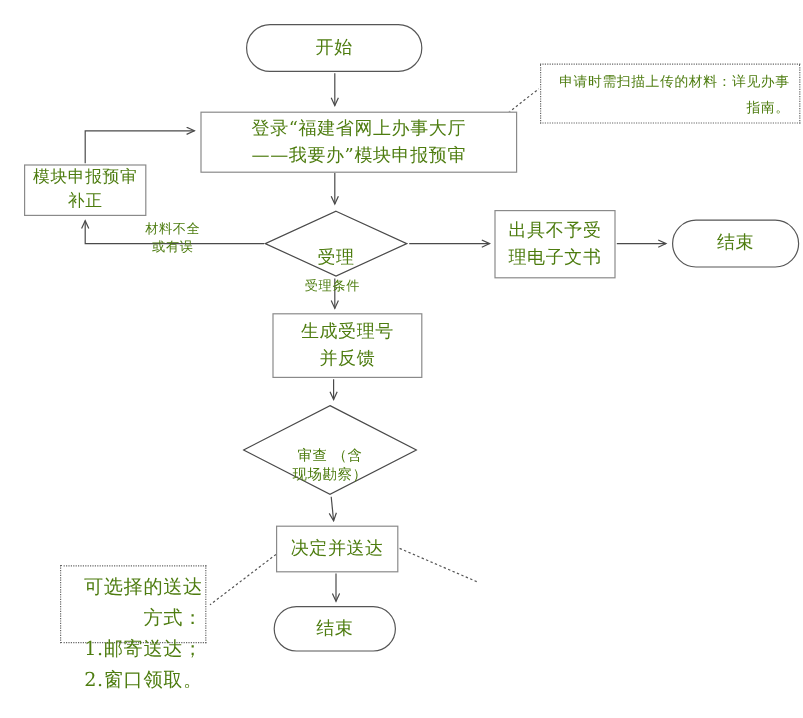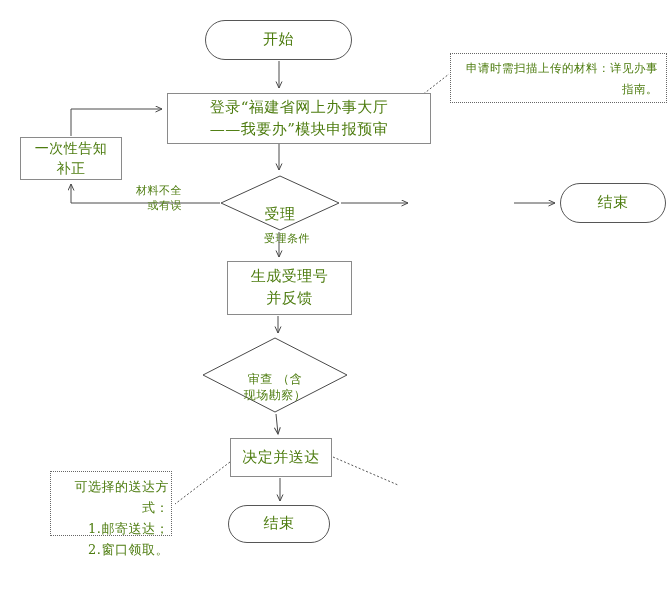--- a/index.html
+++ b/index.html
@@ -17,36 +17,36 @@
   .terminator{border:1px solid #565656;border-radius:999px;}
   .diamond{background:transparent;border:none;}
   .diamond .dshape{position:absolute;left:0;top:0;width:100%;height:100%;}
   .diamond .dlabel{position:relative;z-index:1;white-space:pre-line;margin-top:24px;}
   .note{
     position:absolute;z-index:2;border:1px dotted #666;background:#fff;box-sizing:border-box;
     font-size:11.5px;line-height:1.85;letter-spacing:.5px;white-space:pre-line;text-align:right;
   }
   .edge-label{
     position:absolute;z-index:2;font-size:11px;line-height:15px;letter-spacing:.5px;
-    text-align:right;white-space:pre-line;background:transparent;
+    text-align:center;white-space:pre-line;background:transparent;
   }
   
   #n-start{left:205px;top:20px;width:147px;height:40px;}
   #n-login{left:167px;top:76px;width:264px;height:51px;margin-top:17px;}
   #n-correction{left:20px;top:137px;width:102px;height:43px;font-size:14px;line-height:1.4;}
   #d-accept{left:220px;top:175px;width:120px;height:56px;}
   #n-reject{left:412px;top:175px;width:101px;height:57px;}
   #n-end-right{left:560px;top:183px;width:106px;height:40px;}
   #n-generate{left:227px;top:261px;width:125px;height:54px;}
   #d-review{left:202px;top:337px;width:146px;height:76px;font-size:12px;line-height:1.35;}
   #n-decide{left:230px;top:438px;width:102px;height:39px;}
   #n-end-bottom{left:228px;top:505px;width:102px;height:38px;}
   
   #note-upload{left:450px;top:53px;width:217px;height:50px;padding:4px 8px;}
-  #note-delivery{left:50px;top:471px;width:122px;height:65px;padding:4px 2px 4px 7px;font-size:13px;line-height:1.62;}
+  #note-delivery{left:50px;top:471px;width:122px;height:65px;padding:4px 2px 4px 7px;font-size:16px;line-height:1.62;}
   #note-paper{left:400px;top:485px;width:228px;height:28px;padding:5px 0 0 8px;}
   
   #lbl-incomplete{left:106px;top:183px;width:76px;}
   #lbl-notqualified{left:333px;top:184px;width:72px;}
   #lbl-complete{left:244px;top:231px;width:66px;}
 </style>
 </head>
 <body>
 
 <div class="canvas">
@@ -76,30 +76,32 @@
     </g>
   </svg>
 
   <div class="node terminator" id="n-start">开始</div>
 
   <div class="node process" id="n-login">登录“福建省网上办事大厅
 ——我要办”模块申报预审</div>
 
   <div class="note" id="note-upload">申请时需扫描上传的材料：详见办事指南。</div>
 
-  <div class="node process" id="n-correction">一次性告知
+  <div class="node process" id="n-correction">模块申报预审
 补正</div>
 
   <div class="node diamond" id="d-accept">
     <svg class="dshape" viewBox="0 0 120 56" preserveAspectRatio="none">
       <polygon points="60,1 119,28 60,55 1,28" fill="#ffffff" stroke="#4a4a4a" stroke-width="1"></polygon>
     </svg>
     <div class="dlabel">受理</div>
   </div>
 
+  <div class="node process" id="n-reject">出具不予受
+理电子文书</div>
 
   <div class="node terminator" id="n-end-right">结束</div>
 
   <div class="node process" id="n-generate">生成受理号
 并反馈</div>
 
   <div class="node process" id="n-decide">决定并送达</div>
 
   <div class="node diamond" id="d-review">
     <svg class="dshape" viewBox="0 0 146 76" preserveAspectRatio="none">

